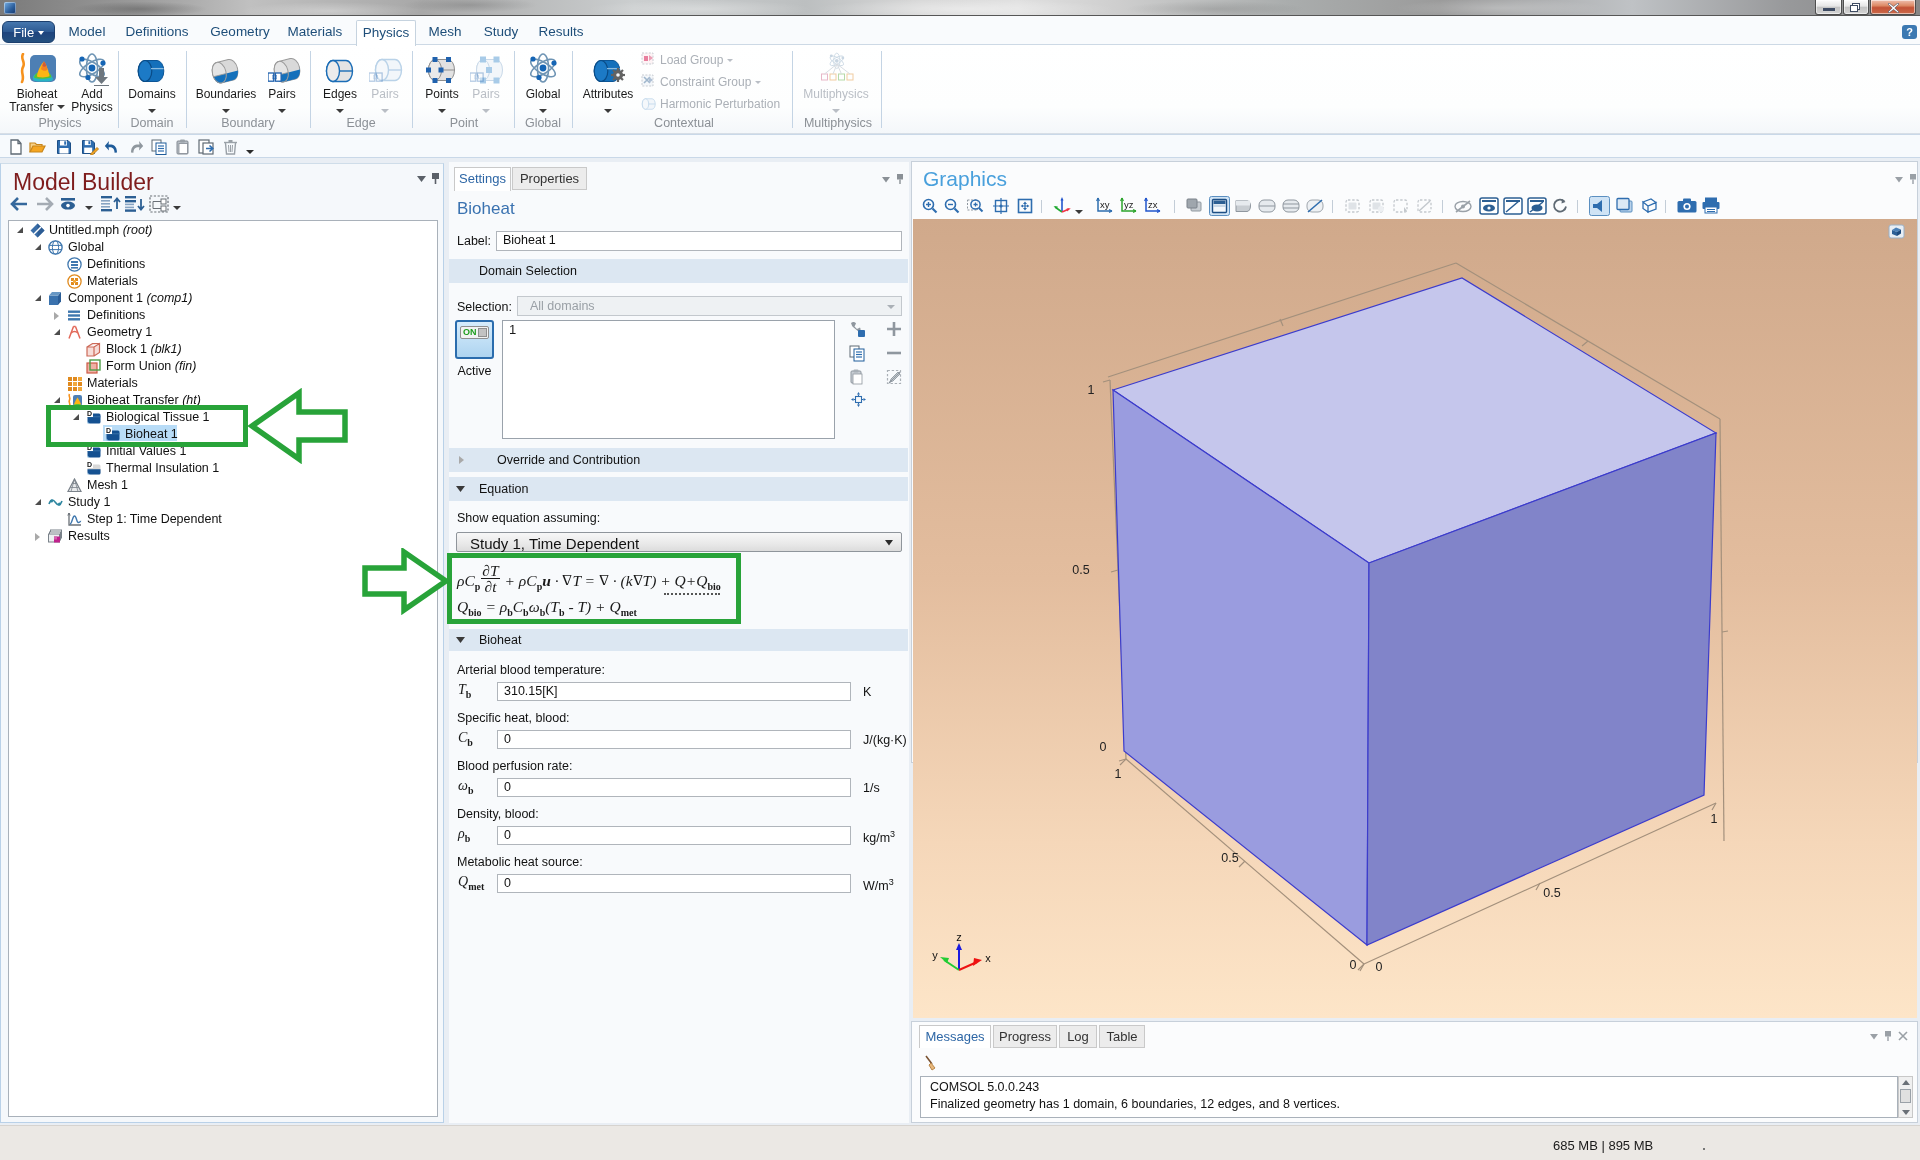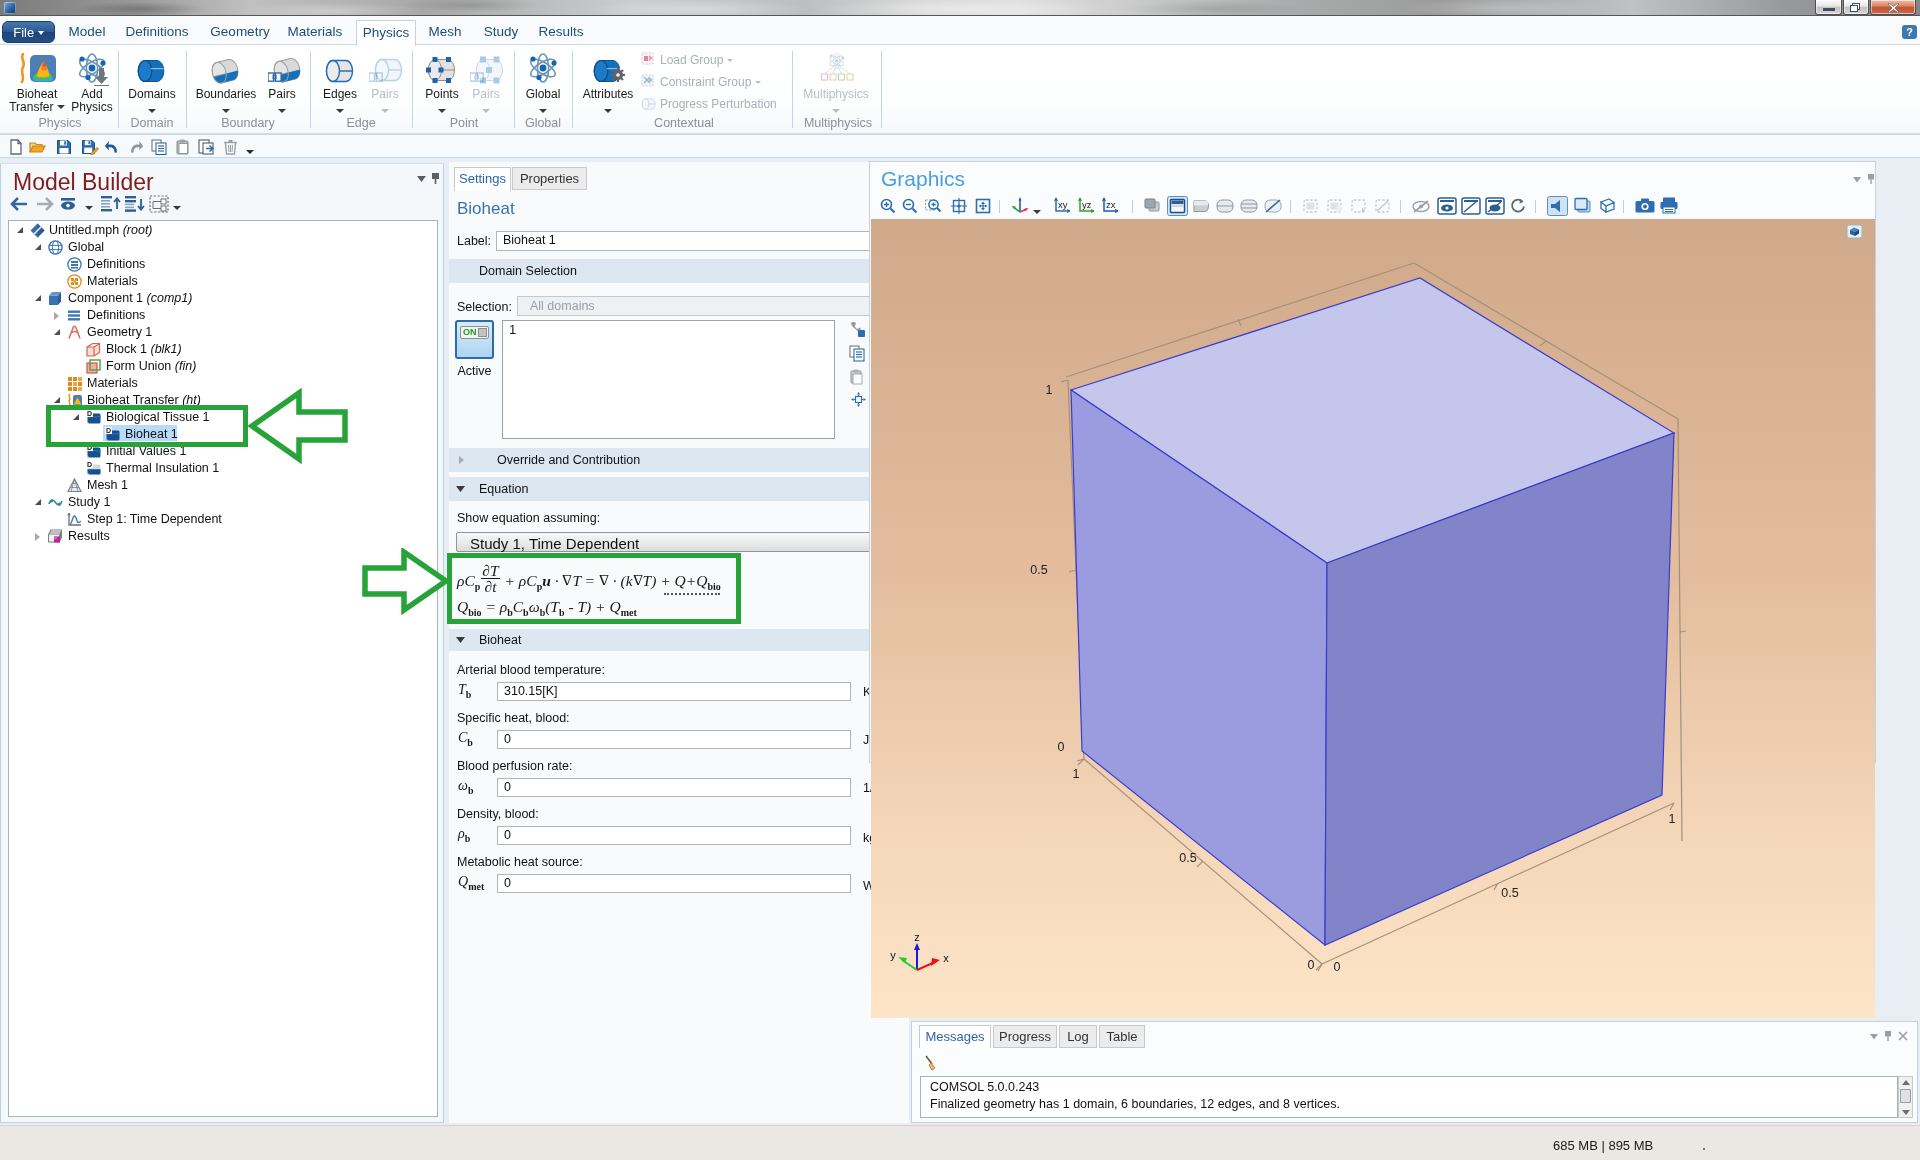--- a/index.html
+++ b/index.html
@@ -30,21 +30,21 @@
 .darr{display:inline-block;width:0;height:0;border-left:4px solid transparent;border-right:4px solid transparent;border-top:4px solid #3a3a3a;vertical-align:2px}
 .darr.g{border-top-color:#b9bec5}
 
 .ctxrow{position:absolute;height:18px;font-size:12px;color:#abb0b7;line-height:18px}
 
 #qat{position:absolute;left:0;top:134px;width:1920px;height:24px;background:#f7fafd;border-top:1px solid #c9d8e8;border-bottom:1px solid #c9d8e8}
 
 #leftpanel{position:absolute;left:0;top:163px;width:444px;height:960px;background:#f5f8fb;border:1px solid #b9d1e8;border-top:1px solid #cfdde9}
 #treebox{position:absolute;left:7px;top:56px;width:430px;height:897px;background:#fff;border:1px solid #a9b1ba}
 #midpanel{position:absolute;left:449px;top:162px;width:460px;height:961px;background:#f8fafc}
-#rightpanel{position:absolute;left:869px;top:161px;width:1007px;height:602px;background:#fbfcfd;border:1px solid #c7d0da}
+#rightpanel{position:absolute;left:911px;top:161px;width:1007px;height:602px;background:#fbfcfd;border:1px solid #c7d0da}
 #msgpanel{position:absolute;left:911px;top:1021px;width:1007px;height:102px;background:#fbfcfd;border:1px solid #c7d0da}
 #statusbar{position:absolute;left:0;top:1125px;width:1920px;height:35px;background:#ebe8e4;border-top:1px solid #d6d3cf}
 
 .trow{position:absolute;height:17px;line-height:17px;font-size:12.5px;white-space:nowrap;color:#111}
 .trow i{font-style:italic}
 .texp{position:absolute;width:0;height:0;top:5px}
 .texp.open{border-left:6px solid transparent;border-bottom:6px solid #4d4d4d;}
 .texp.closed{border-top:4px solid transparent;border-bottom:4px solid transparent;border-left:5px solid #a9a9a9}
 .ticon{position:absolute;top:1px;width:15px;height:15px}
 .tlabel{position:absolute;top:0}
@@ -407,21 +407,21 @@
         <line x1="0" y1="-7" x2="0" y2="7"></line>
         <line x1="-5" y1="-5" x2="5" y2="5"></line>
         <line x1="-5" y1="5" x2="5" y2="-5"></line>
       </g>
       <circle r="4.6" fill="#636363"></circle>
       <circle r="1.8" fill="#f2f5f8"></circle>
     </g>
 </svg>
 <div class="ctxrow" style="left:660px;top:51px">Load Group <span class="darr g" style="border-top-width:3.5px;border-left-width:3.5px;border-right-width:3.5px"></span></div>
 <div class="ctxrow" style="left:660px;top:73px">Constraint Group <span class="darr g" style="border-top-width:3.5px;border-left-width:3.5px;border-right-width:3.5px"></span></div>
-<div class="ctxrow" style="left:660px;top:95px">Progress Perturbation</div>
+<div class="ctxrow" style="left:660px;top:95px">Harmonic Perturbation</div>
 <svg class="abs" style="left:641px;top:52px" width="16" height="16" viewBox="0 0 16 16">
     <rect x="1" y="1" width="11" height="11" fill="#fdf3f5" stroke="#c8ccd2" stroke-dasharray="2,1.4" stroke-width="1"></rect>
     <path d="M8,3 L12,6 L8,9 Z" fill="#eba0b6"></path>
     <rect x="3" y="4" width="4" height="5" fill="#e87f9e"></rect>
   </svg>
 <svg class="abs" style="left:641px;top:74px" width="16" height="16" viewBox="0 0 16 16">
     <rect x="1" y="1" width="11" height="11" fill="#f4f7fa" stroke="#c8ccd2" stroke-dasharray="2,1.4" stroke-width="1"></rect>
     <path d="M3,3 L9,9 M9,3 L3,9" stroke="#9fb6cc" stroke-width="1.6"></path>
     <path d="M8,3 L12,6 L8,9 Z" fill="#aebfd4"></path>
   </svg>

